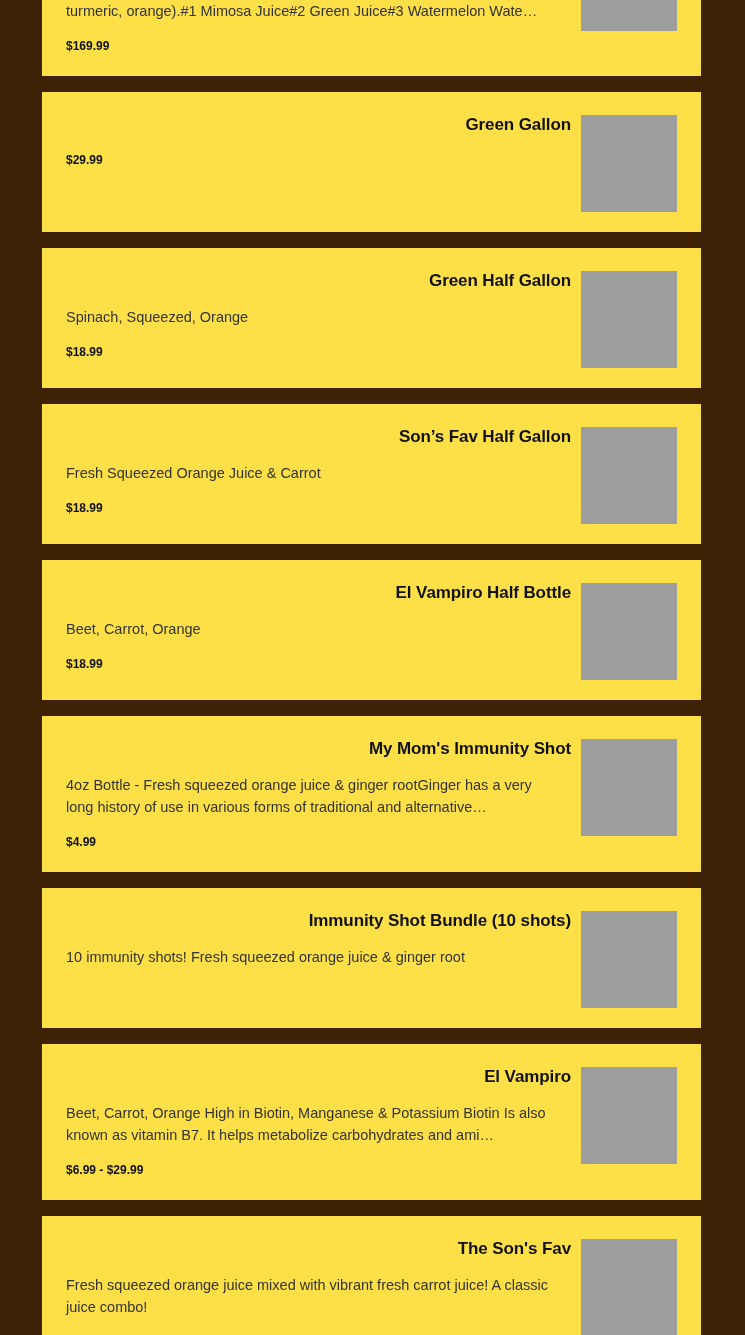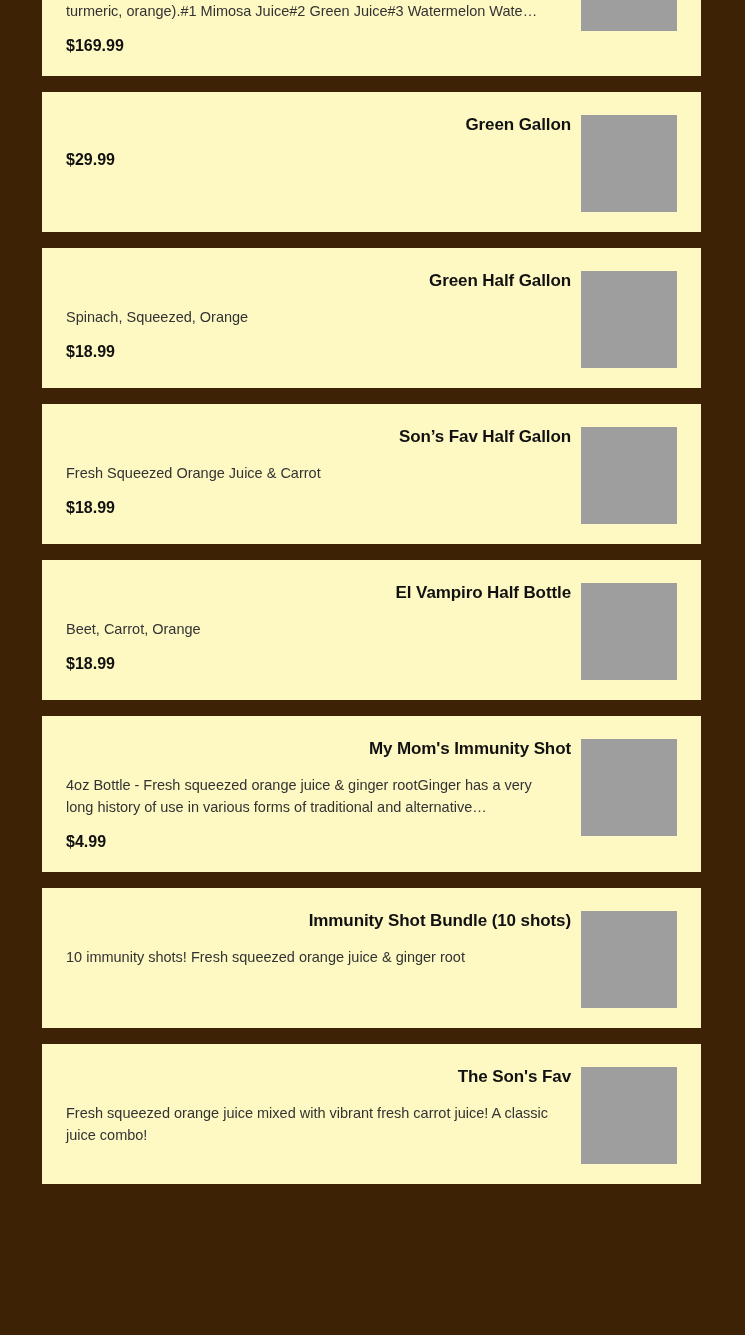--- a/index.html
+++ b/index.html
@@ -17,21 +17,21 @@
 
   #product-list {
     width: 745px;
     box-sizing: border-box;
     padding: 0 42px;
     display: block;
   }
 
   
   .product-card {
-    background: #fef9c3;
+    background: #fde047;
     width: 659px;
     box-sizing: border-box;
     margin: 0 0 16px 0;
     padding: 22px 24px 20px 24px;
     display: flex;
     flex-direction: row;
     align-items: flex-start;
     justify-content: space-between;
     position: relative;
   }
@@ -61,21 +61,21 @@
 
   .product-desc {
     font-size: 14.5px;
     color: #333333;
     line-height: 22px;
     margin: 0 0 14px 0;
     max-width: 497px;
   }
 
   .product-price {
-    font-size: 16px;
+    font-size: 12px;
     font-weight: bold;
     color: #111111;
     line-height: 20px;
     margin: 0;
   }
 
   .product-thumb {
     flex: 0 0 auto;
     width: 96px;
     height: 97px;
@@ -140,18 +140,26 @@
     </div>
     <div class="product-card">
       <div class="product-info">
         <div class="product-title">Immunity Shot Bundle (10 shots)</div>
         <div class="product-desc">10 immunity shots! Fresh squeezed orange juice &amp; ginger root</div>
       </div>
       <div class="product-thumb"></div>
     </div>
     <div class="product-card">
       <div class="product-info">
+        <div class="product-title">El Vampiro</div>
+        <div class="product-desc">Beet, Carrot, Orange High in Biotin, Manganese &amp; Potassium Biotin Is also known as vitamin B7. It helps metabolize carbohydrates and ami…</div>
+        <div class="product-price">$6.99 - $29.99</div>
+      </div>
+      <div class="product-thumb"></div>
+    </div>
+    <div class="product-card">
+      <div class="product-info">
         <div class="product-title">The Son's Fav</div>
         <div class="product-desc">Fresh squeezed orange juice mixed with vibrant fresh carrot juice! A classic juice combo!</div>
       </div>
       <div class="product-thumb"></div>
     </div>
   </div>
 
 </body></html>

